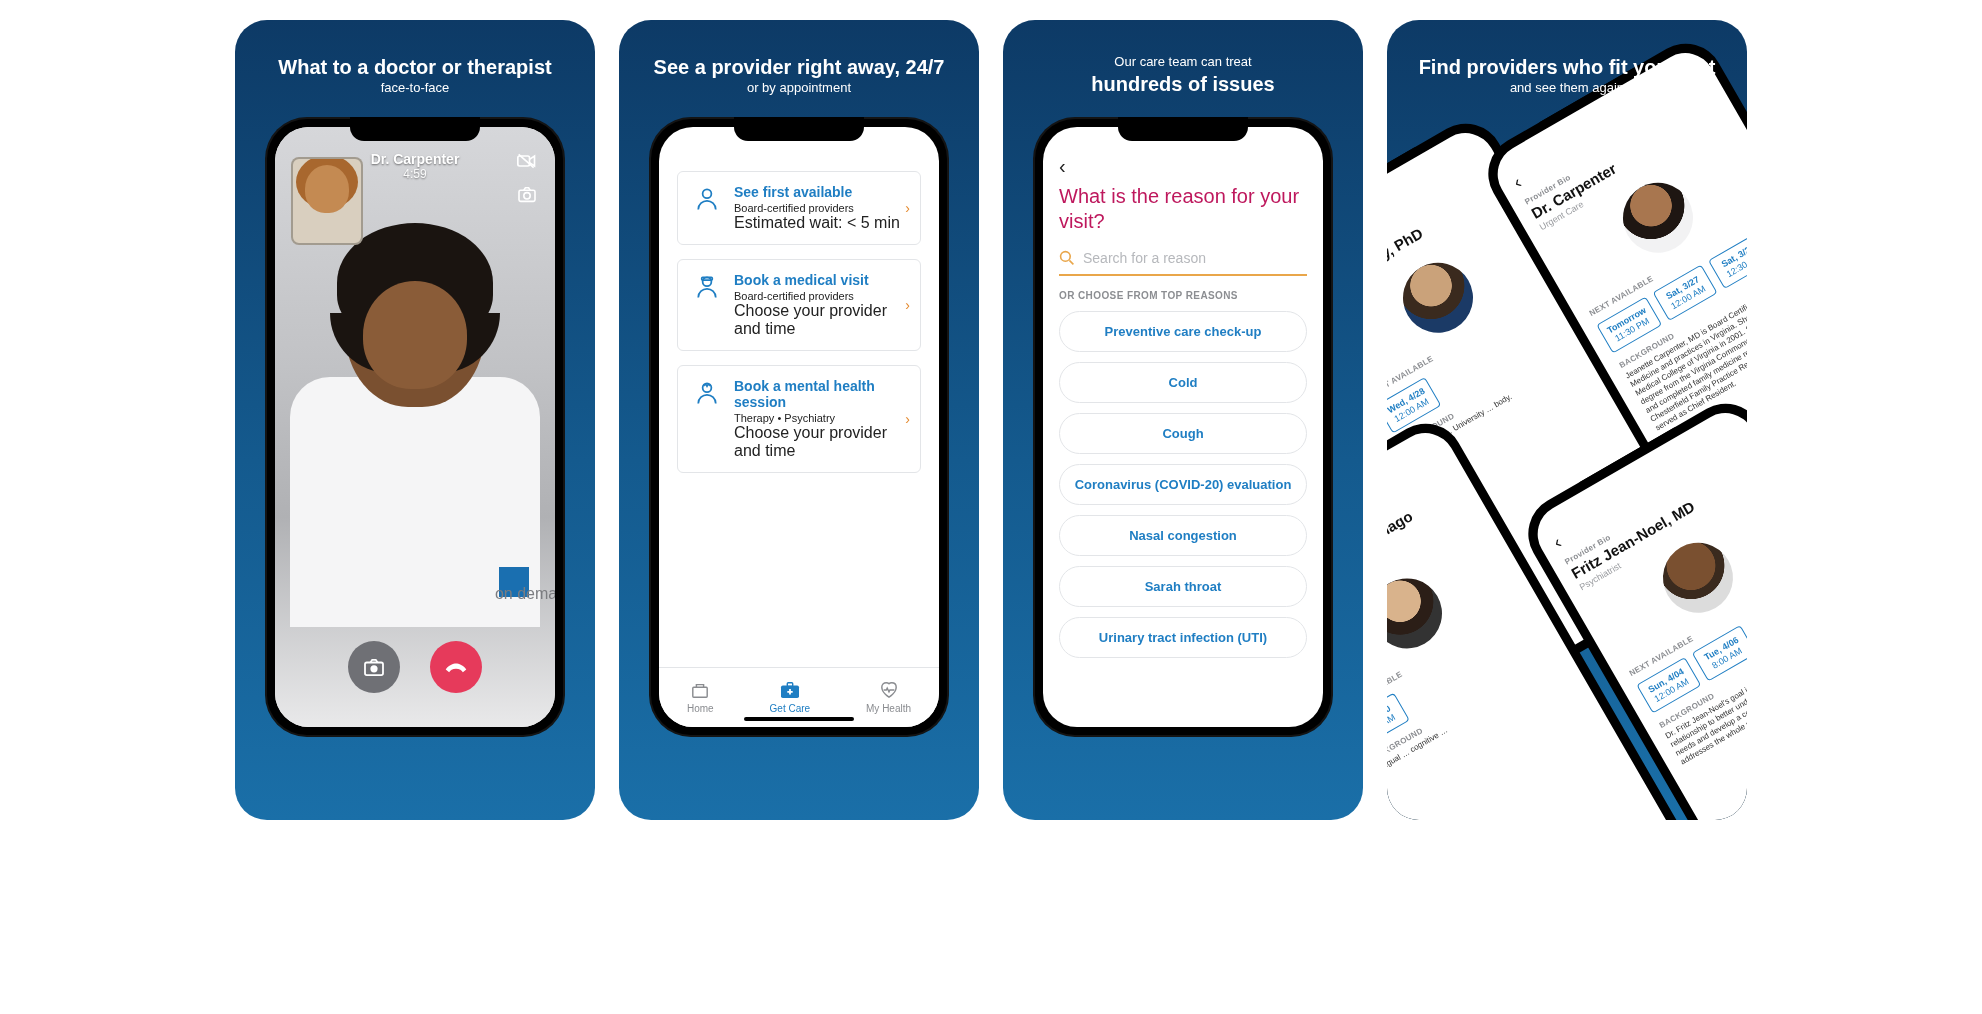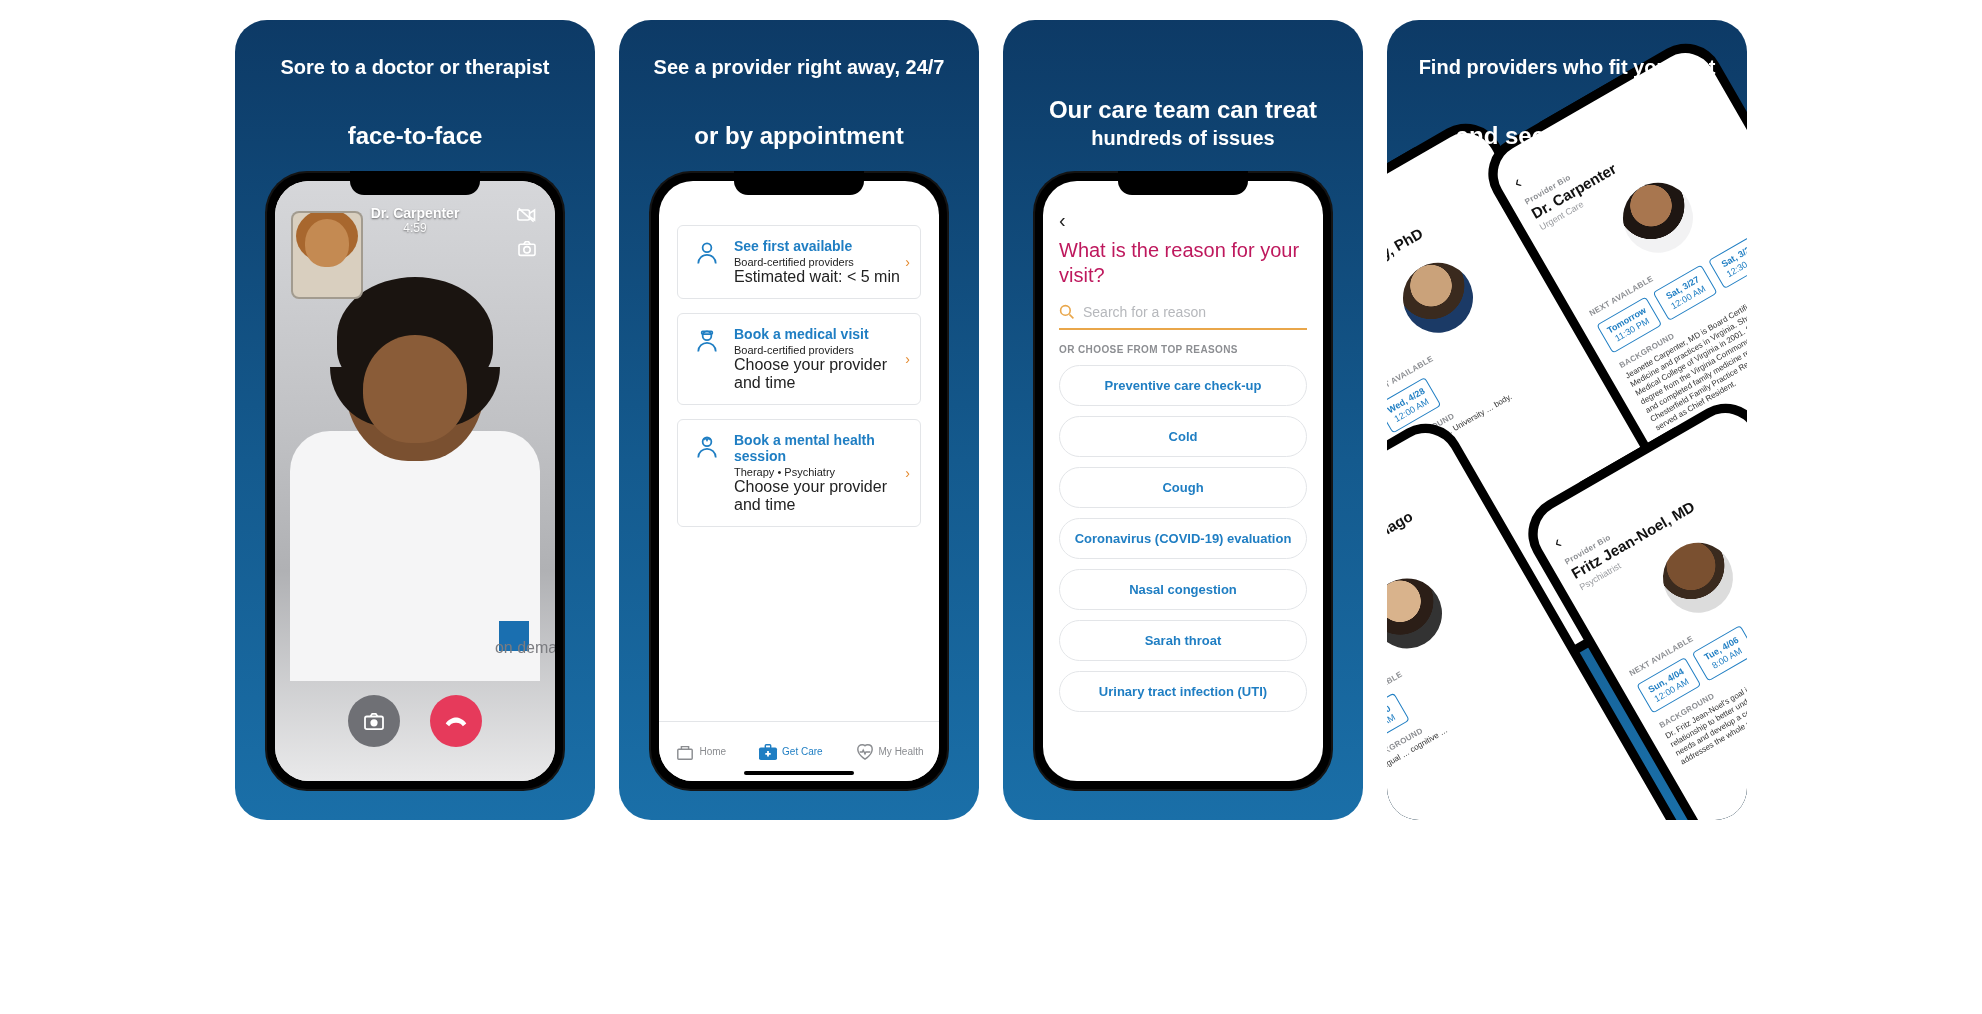--- a/index.html
+++ b/index.html
@@ -6,21 +6,21 @@
   body { font-family: -apple-system, BlinkMacSystemFont, 'Segoe UI', Helvetica, Arial, sans-serif; background: #fff; }
   .gallery { display: flex; gap: 24px; padding: 20px; justify-content: center; align-items: flex-start; }
   .panel {
     width: 360px; height: 800px;
     background: linear-gradient(180deg, #0d3a66 0%, #145a8e 55%, #1a6fa8 100%);
     border-radius: 32px; overflow: hidden; position: relative; color: #fff;
     display: flex; flex-direction: column; align-items: center;
   }
   .caption { text-align: center; padding: 34px 18px 20px; }
   .caption .title { font-weight: 600; font-size: 20px; line-height: 1.3; }
-  .caption .sub { font-weight: 700; font-size: 24px; line-height: 1.3; margin-top: 40px; }
+  .caption .sub { font-weight: 400; font-size: 13px; line-height: 1.3; }
   
   .phone { width: 300px; height: 620px; background: #000; border-radius: 42px; padding: 10px; position: relative; flex: 0 0 auto; box-shadow: 0 0 0 2px rgba(255,255,255,.08) inset; }
   .screen { width: 100%; height: 100%; background: #fff; border-radius: 34px; overflow: hidden; position: relative; color: #111; }
   .notch { position: absolute; top: 0; left: 50%; transform: translateX(-50%); width: 130px; height: 24px; background: #000; border-bottom-left-radius: 14px; border-bottom-right-radius: 14px; z-index: 5; }
   .home-ind { position: absolute; bottom: 6px; left: 50%; transform: translateX(-50%); width: 110px; height: 4px; background: #000; border-radius: 3px; z-index: 6; }
 
   
   .call-bg { position: absolute; inset: 0; background: linear-gradient(180deg,#d6d7da 0%, #c1c2c5 40%, #b0b1b4 65%, #e9e9ea 100%); }
   .doctor { position: absolute; top: 110px; left: 50%; transform: translateX(-50%); width: 190px; height: 260px; }
   .doctor .head { width: 140px; height: 170px; background: #7a5030; border-radius: 50% 50% 45% 45%; margin: 0 auto; position: relative; }
@@ -46,21 +46,21 @@
   .p2 .screen { padding: 44px 18px 64px; }
   .p2-title { font-size: 20px; font-weight: 500; color: #222; line-height:1.3; margin-bottom: 22px; }
   .card { border:1px solid #e3e5e8; border-radius:6px; padding:12px 14px; display:flex; gap:12px; align-items:flex-start; margin-bottom:14px; position:relative; }
   .card .ic { width:30px; height:30px; flex:0 0 auto; display:flex; align-items:center; justify-content:center; color:#1f7ec3; }
   .card .body { flex: 1 1 auto; }
   .card .link { color:#1f7ec3; font-weight:600; font-size:14px; }
   .card .meta { font-size:11px; color:#222; font-weight:400; margin-top:2px; }
   .card .meta2 { font-size:16px; color:#222; }
   .card .chev { position:absolute; right:10px; top:50%; transform:translateY(-50%); color:#e58a2f; font-size:14px; }
   .tabbar { position:absolute; bottom:0; left:0; right:0; height:60px; border-top:1px solid #e3e5e8; background:#fff; display:flex; justify-content:space-around; align-items:center; font-size:10px; color:#8a8c90; }
-  .tab { display:flex; flex-direction:row; align-items:center; gap:3px; }
+  .tab { display:flex; flex-direction:column; align-items:center; gap:3px; }
   .tab.active { color:#1f7ec3; }
   .tab-ic { width:22px; height:20px; display:flex; align-items:center; justify-content:center; }
 
   
   .p3 .screen { padding: 28px 16px 0; overflow:hidden; }
   .back { font-size:20px; color:#222; margin-bottom:6px; }
   .p3-title { font-size:20px; font-weight:500; color:#be185d; line-height:1.25; margin-bottom:10px; }
   .search { display:flex; align-items:flex-end; gap:8px; border-bottom:2px solid #e9a64a; padding:6px 0 8px; margin-bottom:14px; color:#b6b8bc; font-size:14px; }
   .search svg { color:#e9a64a; }
   .sect { font-size:10px; letter-spacing:.04em; color:#8c8e92; font-weight:600; margin: 2px 0 10px; }
@@ -89,21 +89,21 @@
   .mini.c { top: 420px; left: -60px; }
   .mini.d { top: 400px; left: 240px; }
 </style>
 </head>
 <body>
 
 <div class="gallery">
 
   <div class="panel">
     <div class="caption">
-      <div class="title">Sore to a doctor or therapist</div>
+      <div class="title">What to a doctor or therapist</div>
       <div class="sub">face-to-face</div>
     </div>
     <div class="phone">
       <div class="notch"></div>
       <div class="screen">
         <div class="call-bg"></div>
         <div class="doctor">
           <div class="coat"></div>
           <div class="head">
               <div class="hair"></div>
@@ -259,21 +259,21 @@
           <svg width="16" height="16" viewBox="0 0 20 20" fill="none" stroke="currentColor" stroke-width="2">
               <circle cx="8" cy="8" r="6"></circle>
               <line x1="13" y1="13" x2="18" y2="18"></line>
             </svg>
           <span>Search for a reason</span>
         </div>
         <div class="sect">OR CHOOSE FROM TOP REASONS</div>
         <div class="chip">Preventive care check-up</div>
         <div class="chip">Cold</div>
         <div class="chip">Cough</div>
-        <div class="chip">Coronavirus (COVID-19) evaluation</div>
+        <div class="chip">Coronavirus (COVID-20) evaluation</div>
         <div class="chip">Nasal congestion</div>
         <div class="chip">Sarah throat</div>
         <div class="chip">Urinary tract infection (UTI)</div>
       </div>
     </div>
   </div>
 
   <div class="panel panel4">
     <div class="caption" style="position:relative;z-index:2;">
       <div class="title">Find providers who fit you best</div>

